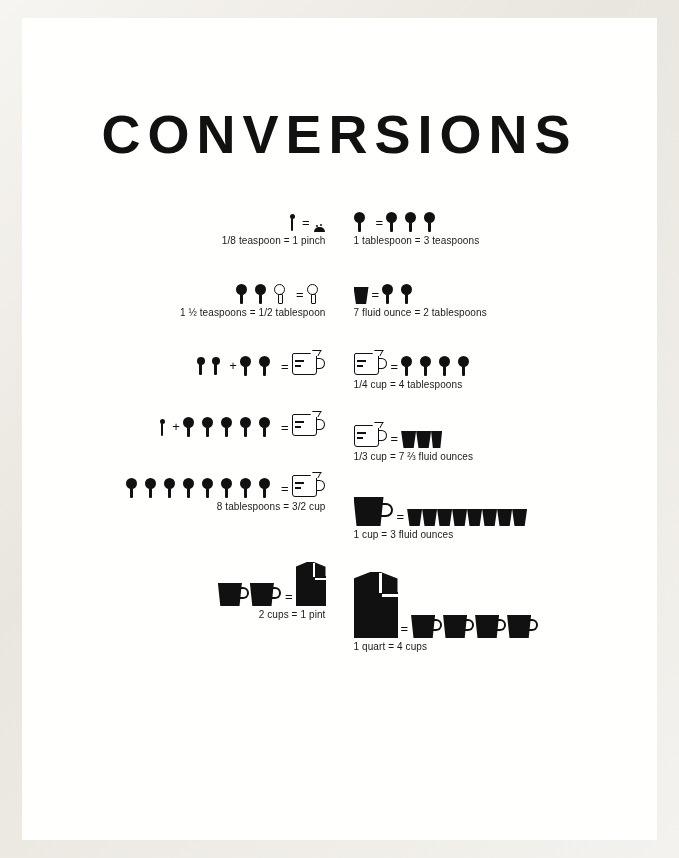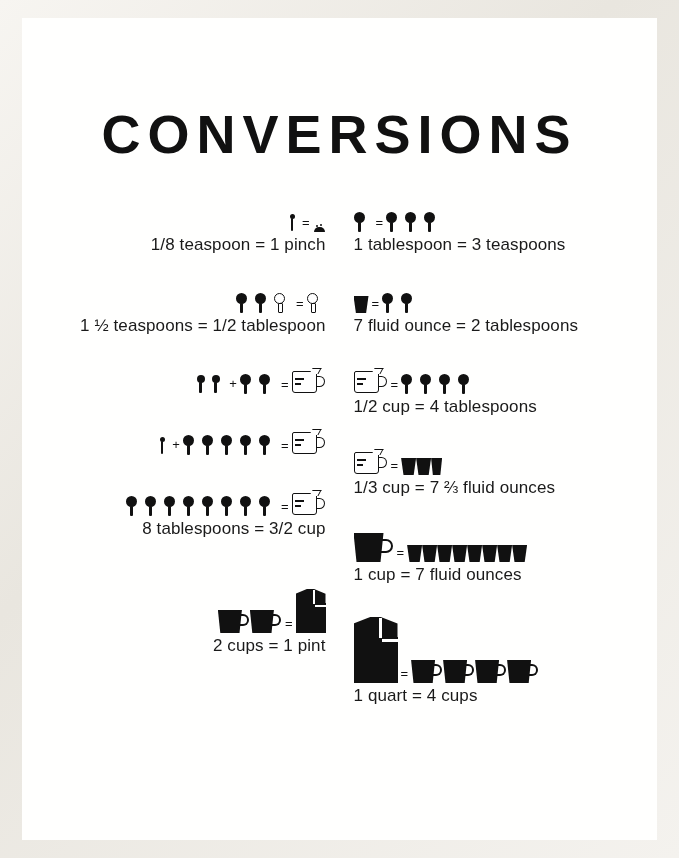--- a/index.html
+++ b/index.html
@@ -85,21 +85,21 @@
   .col.right .row { align-items: flex-start; }
 
   .icons {
     display: flex;
     flex-direction: row;
     align-items: flex-end;
     height: 34px;
     margin-bottom: 3px;
   }
   .caption {
-    font-size: 17px;
+    font-size: 10px;
     color: #1a1a1a;
     white-space: nowrap;
     letter-spacing: 0.1px;
   }
   .eq {
     font-size: 13px;
     color: #111;
     margin: 0 3px 3px 3px;
     align-self: flex-end;
     line-height: 1;
@@ -507,21 +507,21 @@
                 </span>
               <span class="ico spoon">
                   <i class="bowl"></i>
                   <i class="handle"></i>
                 </span>
               <span class="ico spoon">
                   <i class="bowl"></i>
                   <i class="handle"></i>
                 </span>
             </div>
-            <div class="caption">1/2 cup = 4 tablespoons</div>
+            <div class="caption">1/4 cup = 4 tablespoons</div>
           </div>
 
           <div class="row">
             <div class="icons">
               <span class="ico mcup">
                   <i class="body"></i>
                   <i class="spout"></i>
                   <i class="handle"></i>
                   <i class="l1"></i>
                   <i class="l2"></i>
@@ -565,21 +565,21 @@
               <span class="ico cupsm">
                   <i class="body"></i>
                 </span>
               <span class="ico cupsm">
                   <i class="body"></i>
                 </span>
               <span class="ico cupsm">
                   <i class="body"></i>
                 </span>
             </div>
-            <div class="caption">1 cup = 7 fluid ounces</div>
+            <div class="caption">1 cup = 3 fluid ounces</div>
           </div>
 
           <div class="row" style="margin-top:4px;">
             <div class="icons" style="height:70px;">
               <span class="ico carton big">
                   <i class="box"></i>
                   <i class="top"></i>
                   <i class="seam"></i>
                   <i class="fold"></i>
                 </span>

